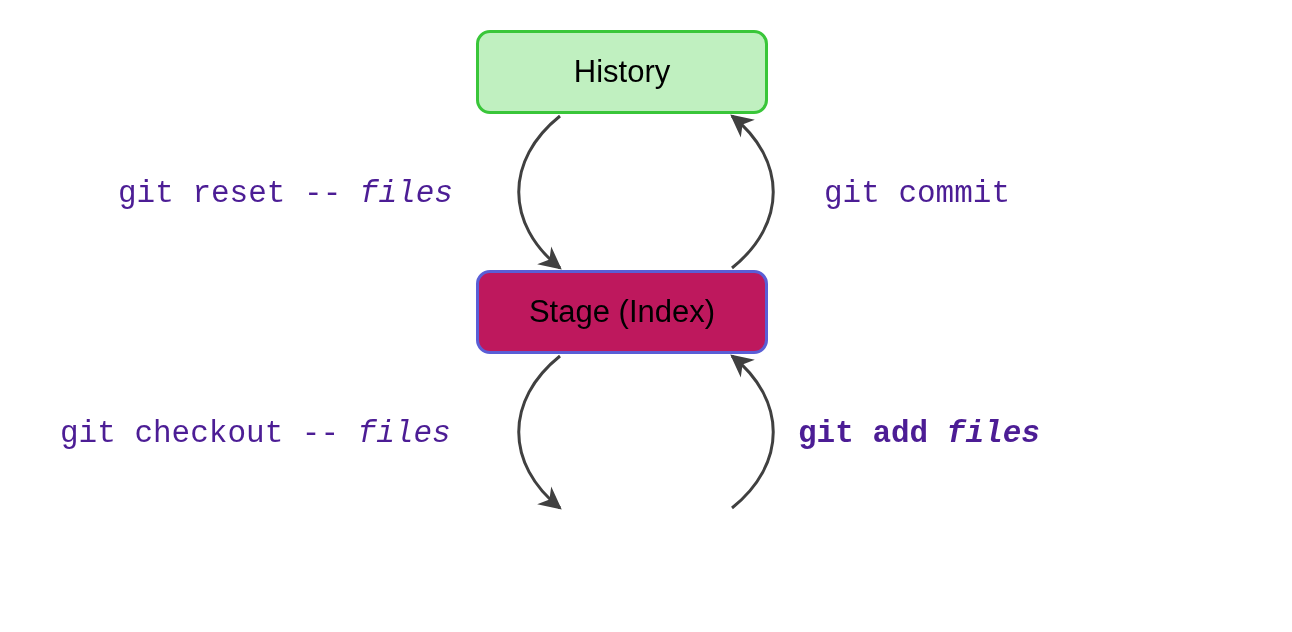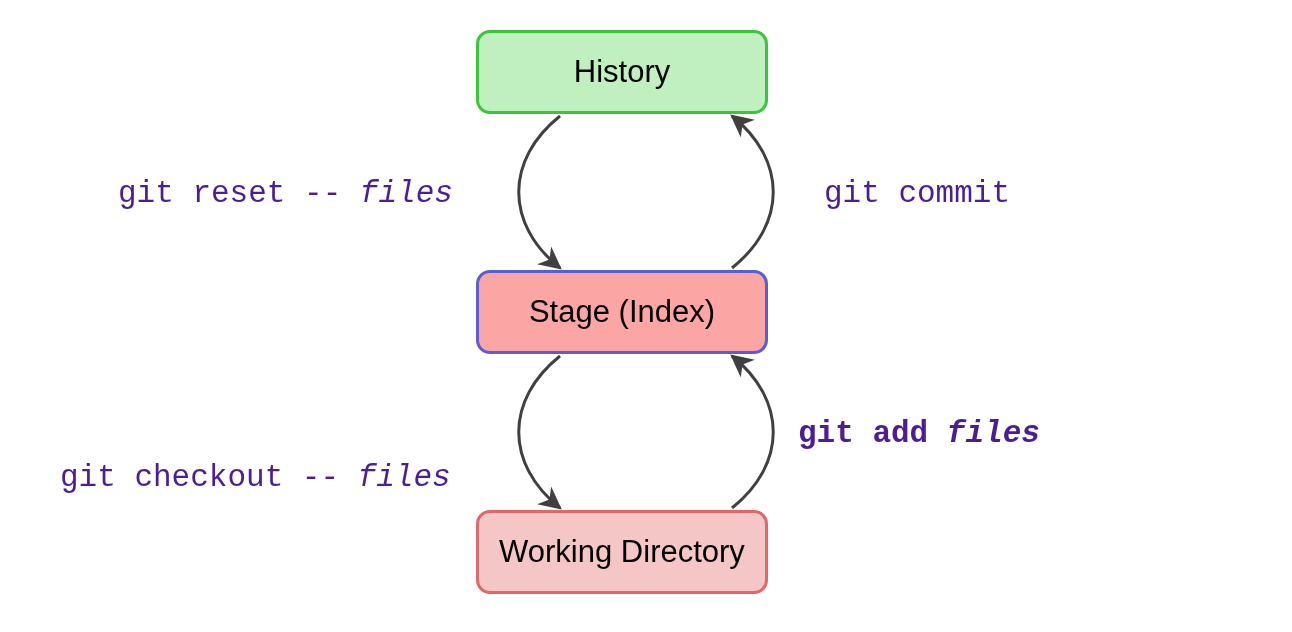--- a/index.html
+++ b/index.html
@@ -30,21 +30,21 @@
   }
   .node-history {
     left: 476px;
     top: 30px;
     background: #c0f0c0;
     border-color: #39c639;
   }
   .node-stage {
     left: 476px;
     top: 270px;
-    background: #fca5a5;
+    background: #be185d;
     border-color: #5a5ed6;
   }
   .node-working {
     left: 476px;
     top: 510px;
     background: #f4c6c6;
     border-color: #e06868;
   }
   .cmd {
     position: absolute;
@@ -83,33 +83,30 @@
 
     <path d="M732,508 C787,464 787,400 732,356" fill="none" stroke="#404040" stroke-width="3" marker-end="url(#ah)"></path>
   </svg>
 
   <div class="node node-history">
     <span>History</span>
   </div>
   <div class="node node-stage">
     <span>Stage (Index)</span>
   </div>
-  <div class="node node-working">
-    <span>Working Directory</span>
-  </div>
 
   <div class="cmd" style="left:118px; top:176px;">
     <span>git reset -- </span><span class="arg">files</span>
   </div>
 
   <div class="cmd" style="left:824px; top:176px;">
     <span>git commit</span>
   </div>
 
-  <div class="cmd" style="left:60px; top:416px;margin-top:44px;">
+  <div class="cmd" style="left:60px; top:416px;">
     <span>git checkout -- </span><span class="arg">files</span>
   </div>
 
   <div class="cmd" style="left:798px; top:416px;font-weight:bold;">
     <span>git add </span><span class="arg">files</span>
   </div>
 
 </div>
 
 </body></html>

